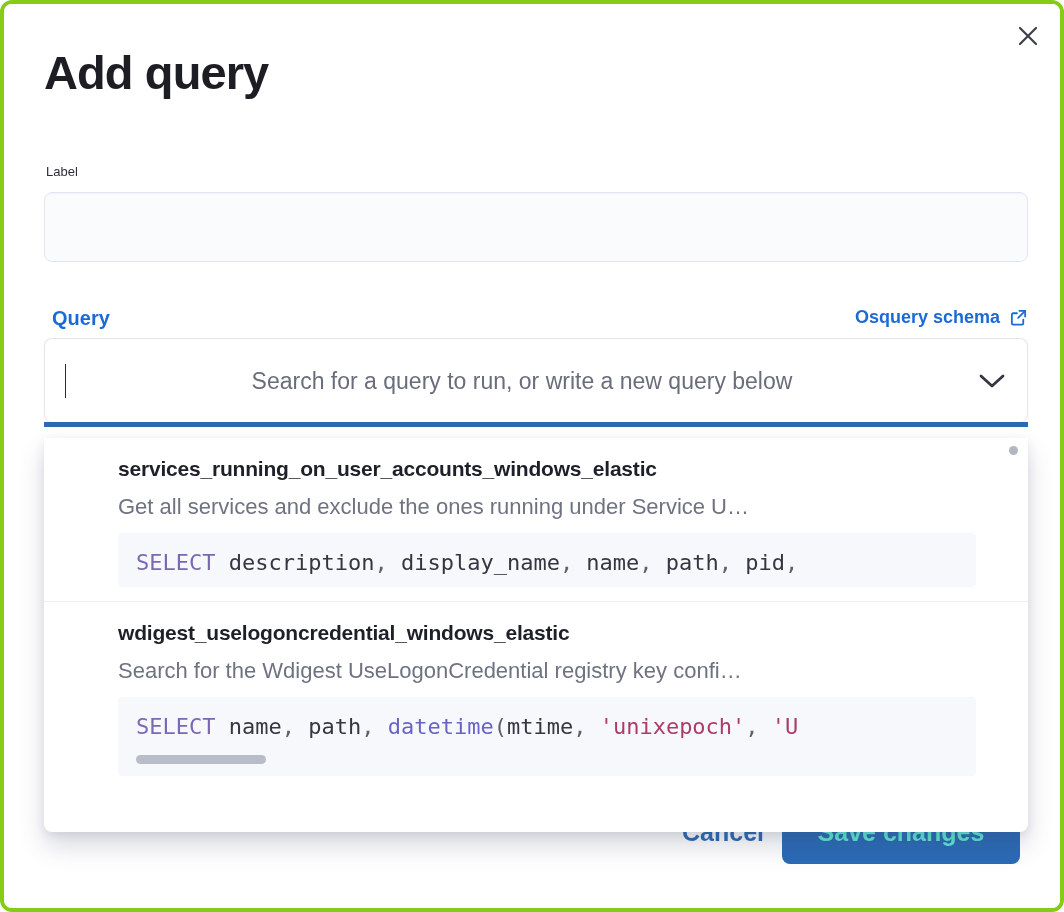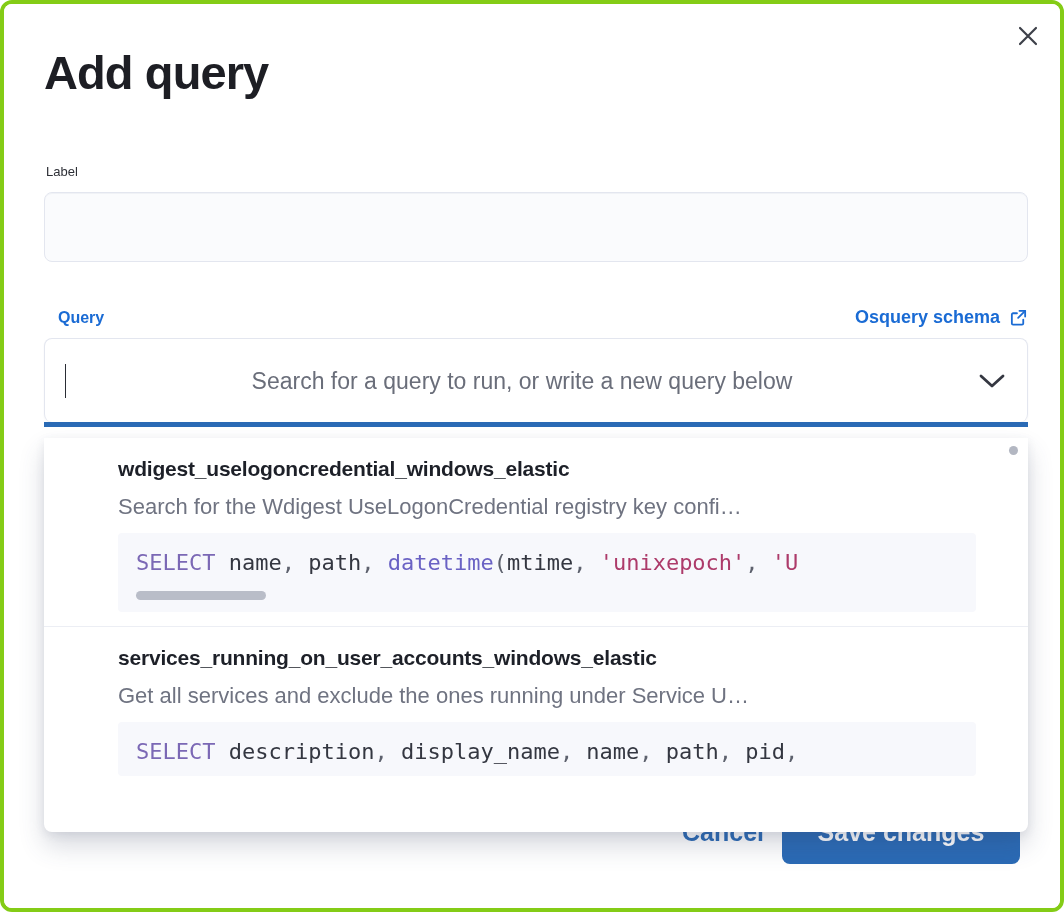--- a/index.html
+++ b/index.html
@@ -97,25 +97,25 @@
 
   
   .query-row {
     display: flex;
     align-items: flex-end;
     justify-content: space-between;
     margin-top: 45px;
     margin-bottom: 10px;
   }
   .query-label {
-    font-size: 16px;
+    font-size: 20px;
     font-weight: 700;
     color: #1a6bd4;
     line-height: 20px;
-    margin-left: 14px;
+    margin-left: 8px;
   }
   .schema-link {
     display: inline-flex;
     align-items: center;
     gap: 9px;
     font-size: 18px;
     font-weight: 700;
     color: #1a6bd4;
     text-decoration: none;
     cursor: pointer;
@@ -268,21 +268,21 @@
     font-weight: 700;
   }
   .btn-cancel {
     background: transparent;
     color: #2a6ab5;
     font-size: 25px;
     padding: 10px 18px;
   }
   .btn-save {
     background: #2a6ab5;
-    color: #ffffff;
+    color: #5eead4;
     font-size: 25px;
     border-radius: 8px;
     padding: 17px 30px;
     min-width: 238px;
   }
 </style>
 </head>
 <body>
 
 <div class="frame">
@@ -328,33 +328,33 @@
       <button class="btn btn-cancel">Cancel</button>
       <button class="btn btn-save">Save changes</button>
     </div>
 
     <div class="dropdown">
       <span class="dropdown-scroll-dot"></span>
 
       <div class="dropdown-list">
 
         <div class="option">
+          <div class="option-title">services_running_on_user_accounts_windows_elastic</div>
+          <div class="option-desc">Get all services and exclude the ones running under Service U…</div>
+          <div class="code-block">
+            <div class="code-line"><span class="kw">SELECT</span><span> description</span><span class="punc">,</span><span> display_name</span><span class="punc">,</span><span> name</span><span class="punc">,</span><span> path</span><span class="punc">,</span><span> pid</span><span class="punc">,</span></div>
+          </div>
+        </div>
+
+        <div class="option">
           <div class="option-title">wdigest_uselogoncredential_windows_elastic</div>
           <div class="option-desc">Search for the Wdigest UseLogonCredential registry key confi…</div>
           <div class="code-block">
             <div class="code-line"><span class="kw">SELECT</span><span> name</span><span class="punc">,</span><span> path</span><span class="punc">,</span><span> </span><span class="fn">datetime</span><span class="punc">(</span><span>mtime</span><span class="punc">,</span><span> </span><span class="str">'unixepoch'</span><span class="punc">,</span><span> </span><span class="str">'U</span></div>
             <div class="code-scrollbar"></div>
           </div>
         </div>
 
-        <div class="option">
-          <div class="option-title">services_running_on_user_accounts_windows_elastic</div>
-          <div class="option-desc">Get all services and exclude the ones running under Service U…</div>
-          <div class="code-block">
-            <div class="code-line"><span class="kw">SELECT</span><span> description</span><span class="punc">,</span><span> display_name</span><span class="punc">,</span><span> name</span><span class="punc">,</span><span> path</span><span class="punc">,</span><span> pid</span><span class="punc">,</span></div>
-          </div>
-        </div>
-
       </div>
     </div>
 
   </div>
 </div>
 
 </body></html>

